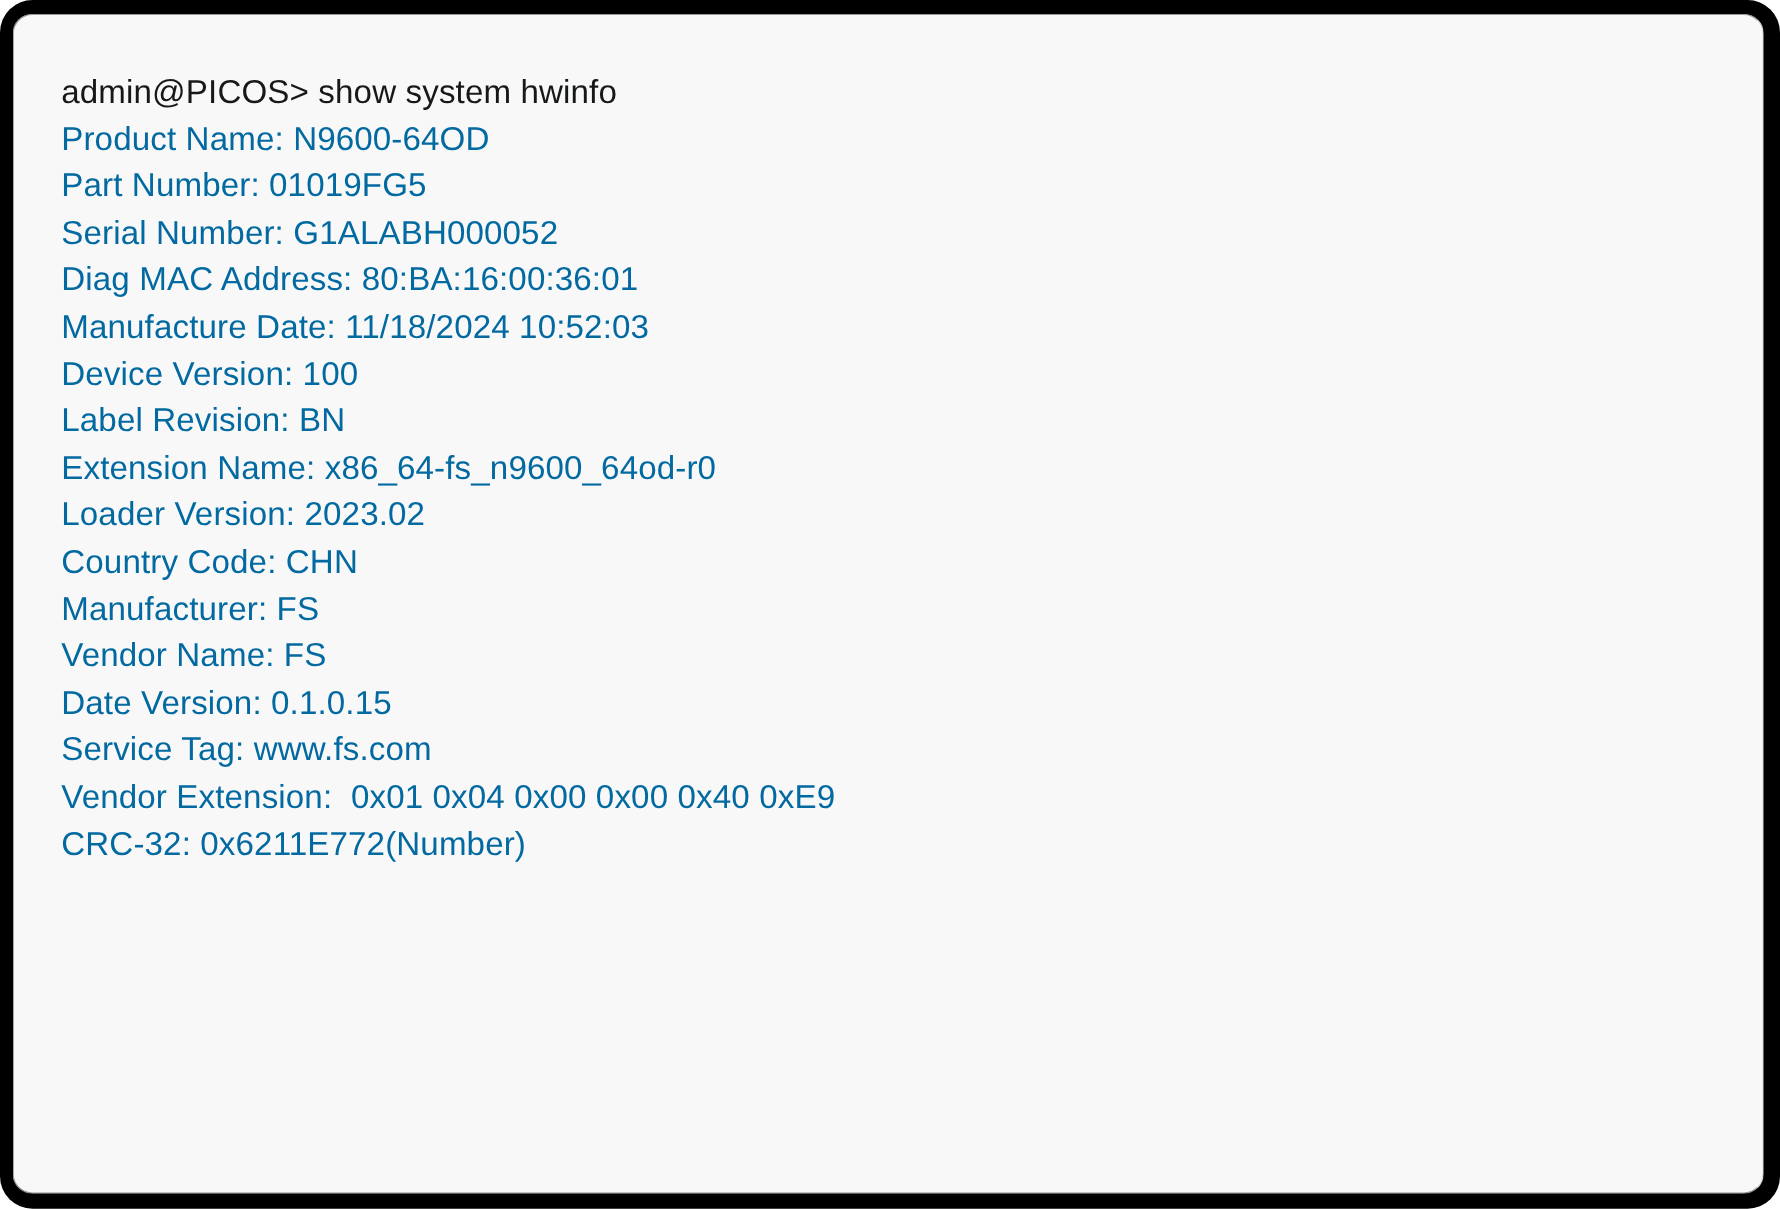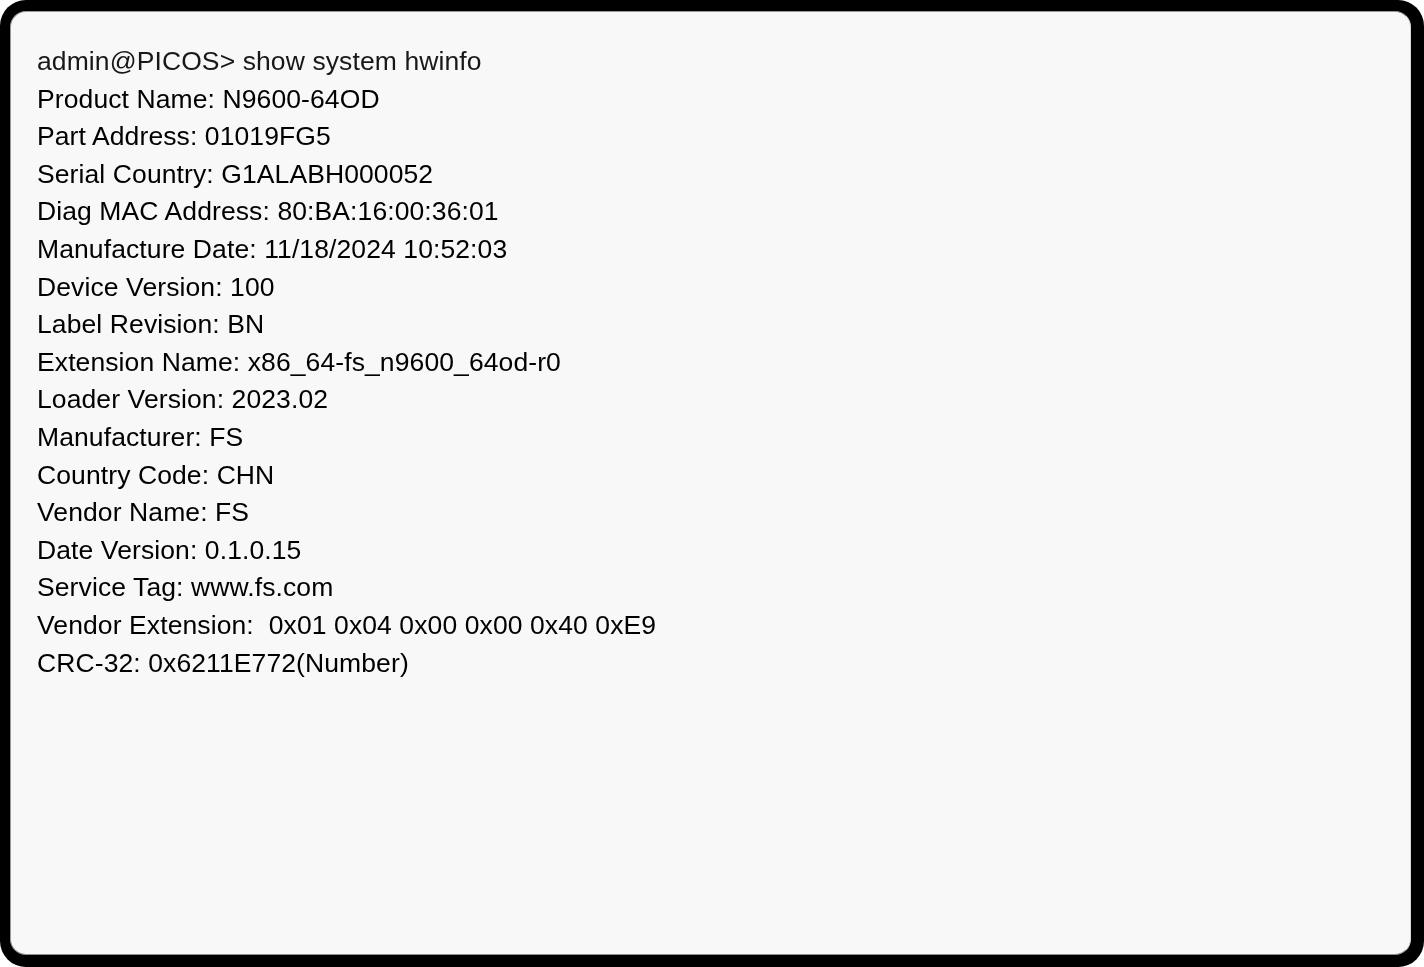--- a/index.html
+++ b/index.html
@@ -39,70 +39,70 @@
     border-radius: 16px;
     border-top: 1px solid #9a9a9a;
     border-left: 1px solid #9a9a9a;
     border-right: 1px solid #d8d8d8;
     border-bottom: 1px solid #8f8f8f;
     overflow: hidden;
     padding: 27px 0 0 22px;
   }
 
   #console-output {
-    margin: 4px;
+    margin: 16px;
     padding: 0;
     list-style: none;
   }
 
   .console-line {
     font-family: "Liberation Sans", sans-serif;
     font-size: 26.5px;
     line-height: 37.6px;
-    color: #000000;
+    color: #0369a1;
     white-space: pre;
     letter-spacing: 0.1px;
     font-weight: 400;
   }
 
   .console-line.prompt-line {
     color: #16181a;
   }
 </style>
 </head>
 <body>
 
 <div id="terminal-window">
   <div id="terminal-screen">
     <div id="console-output">
 
       <div class="console-line prompt-line">admin@PICOS&gt; show system hwinfo</div>
 
       <div class="console-line">Product Name: N9600-64OD</div>
 
-      <div class="console-line">Part Address: 01019FG5</div>
+      <div class="console-line">Part Number: 01019FG5</div>
 
-      <div class="console-line">Serial Country: G1ALABH000052</div>
+      <div class="console-line">Serial Number: G1ALABH000052</div>
 
       <div class="console-line">Diag MAC Address: 80:BA:16:00:36:01</div>
 
       <div class="console-line">Manufacture Date: 11/18/2024 10:52:03</div>
 
       <div class="console-line">Device Version: 100</div>
 
       <div class="console-line">Label Revision: BN</div>
 
       <div class="console-line">Extension Name: x86_64-fs_n9600_64od-r0</div>
 
       <div class="console-line">Loader Version: 2023.02</div>
 
 
+      <div class="console-line">Country Code: CHN</div>
+
       <div class="console-line">Manufacturer: FS</div>
-
-      <div class="console-line">Country Code: CHN</div>
 
       <div class="console-line">Vendor Name: FS</div>
 
       <div class="console-line">Date Version: 0.1.0.15</div>
 
       <div class="console-line">Service Tag: www.fs.com</div>
 
       <div class="console-line">Vendor Extension:  0x01 0x04 0x00 0x00 0x40 0xE9</div>
 
       <div class="console-line">CRC-32: 0x6211E772(Number)</div>

